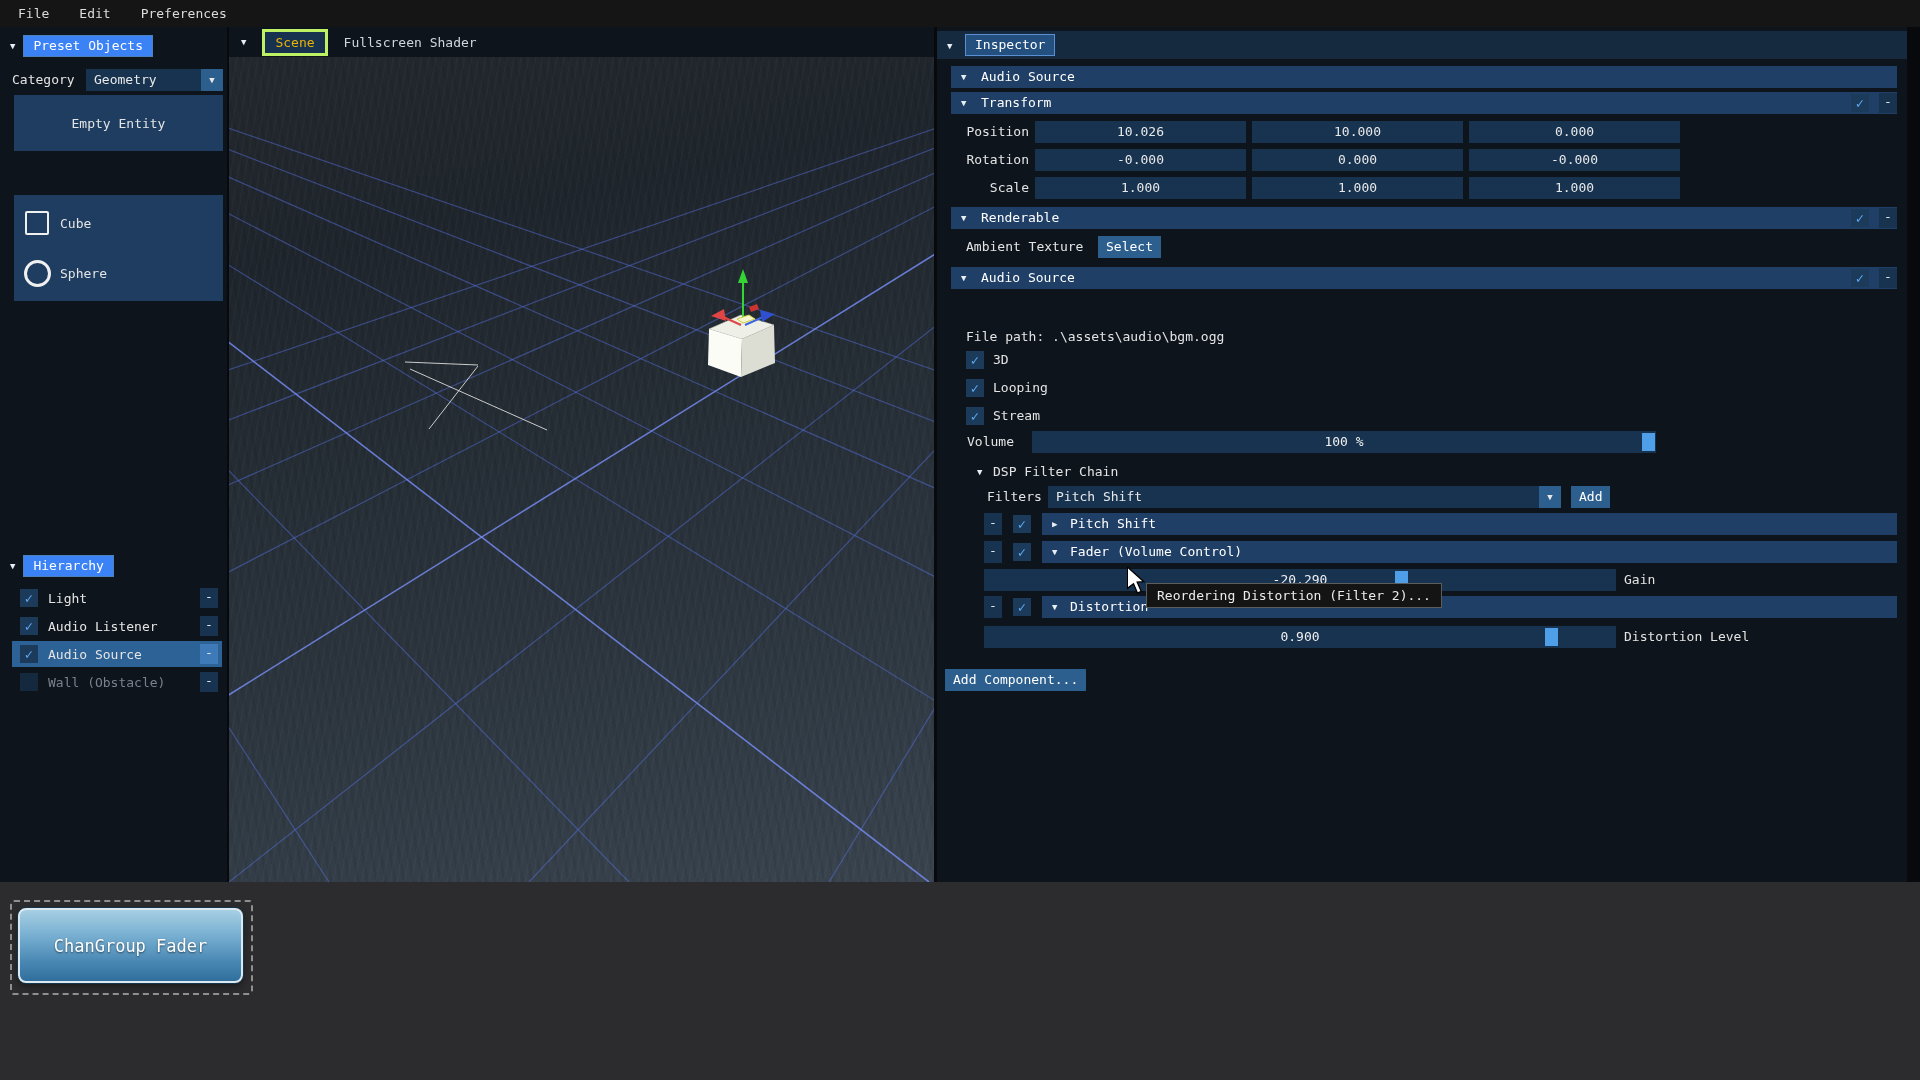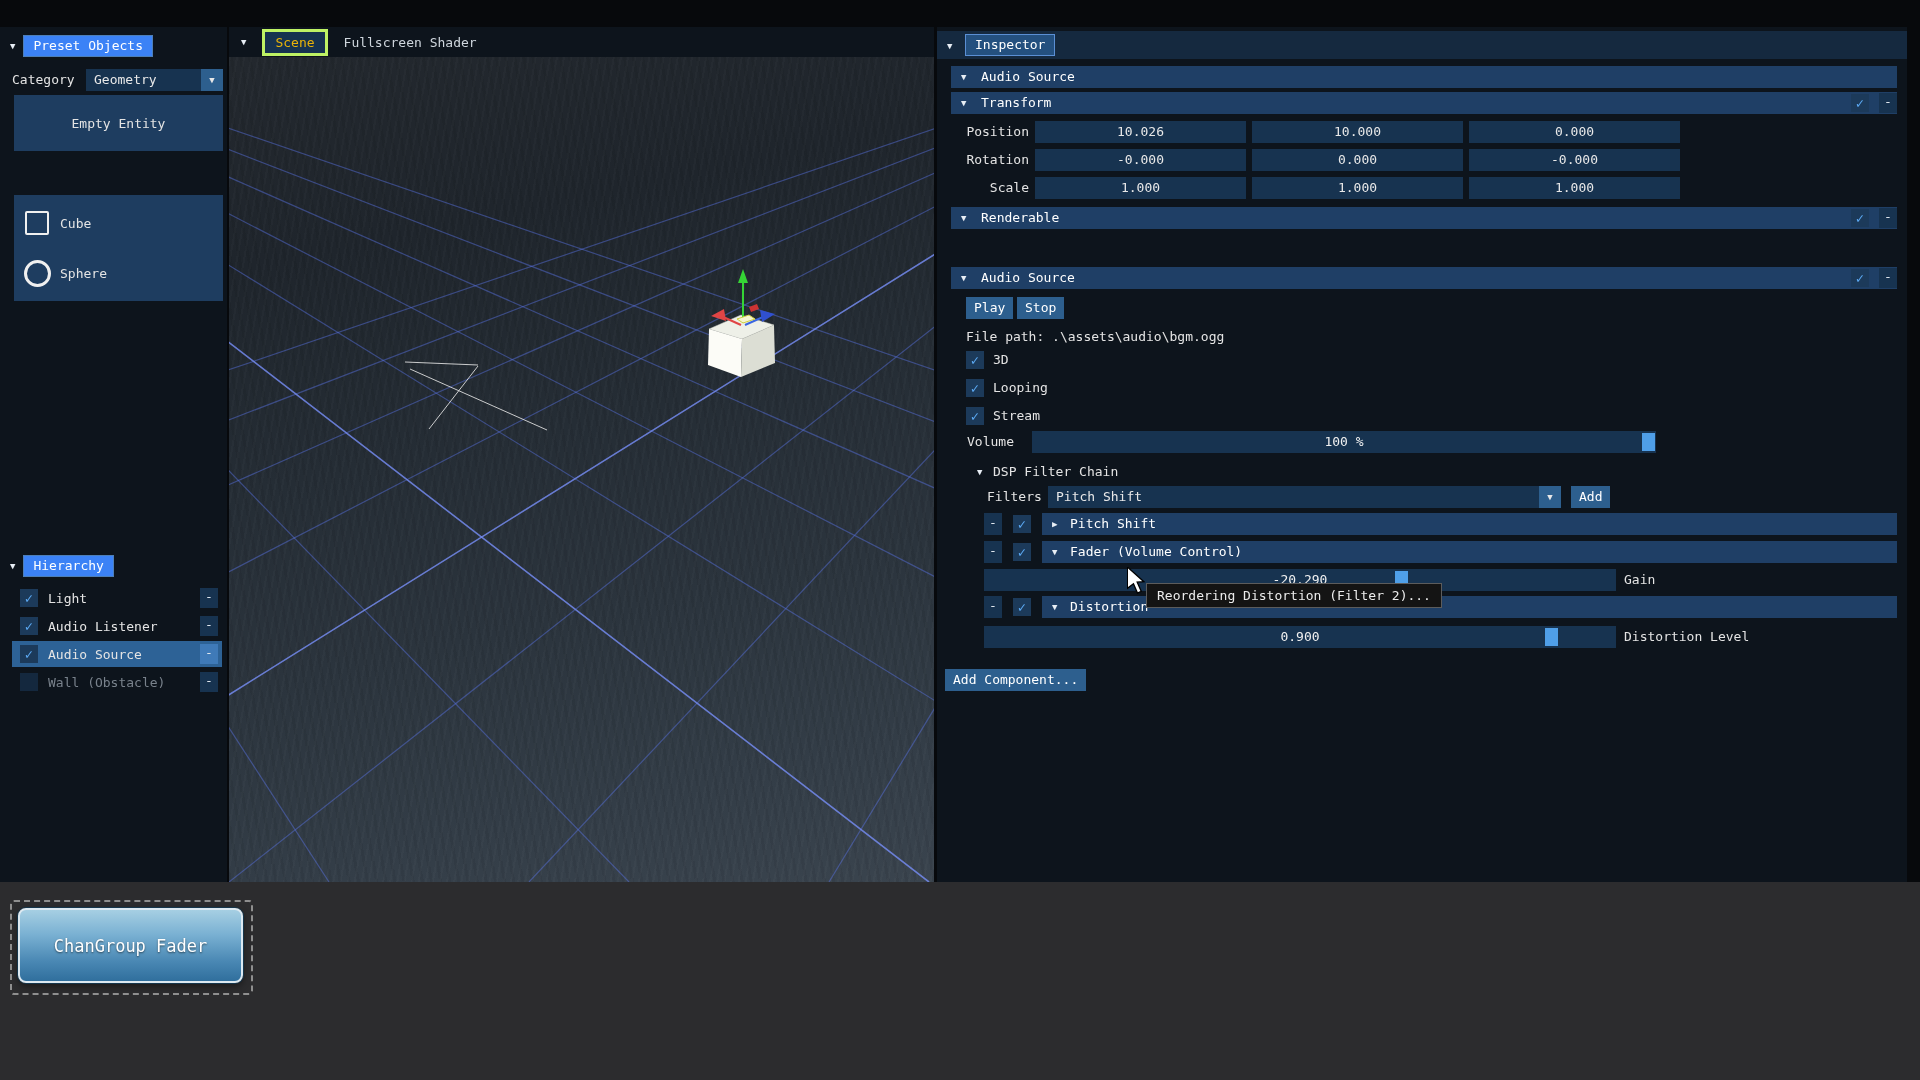--- a/index.html
+++ b/index.html
@@ -109,20 +109,25 @@
               color:#fff; font-size:17px; display:flex; align-items:center; justify-content:center;
               text-shadow:0 1px 2px rgba(0,0,0,.55); cursor:pointer; }
 
   .cursor { position:absolute; left:1127px; top:567px; z-index:30; }
 </style>
 </head>
 <body>
 
 <div class="app">
 
+  <div class="menubar">
+    <span>File</span>
+    <span>Edit</span>
+    <span>Preferences</span>
+  </div>
 
   <div class="panel" id="left">
 
     <div class="pheader" id="po-header">
       <span class="arrow">▼</span>
       <span class="titlebox">Preset Objects</span>
     </div>
 
     <span class="catlabel">Category</span>
     <div class="combo" id="cat-combo">
@@ -282,32 +287,32 @@
     </div>
 
     <div class="chead" style="top:180px">
       <span class="arrow">▼</span>
       <span class="hlbl">Renderable</span>
       <span class="cb hc-check">
           <span class="mark">✓</span>
         </span>
       <span class="minusbtn hc-minus">-</span>
     </div>
+    <div class="irow" style="top:209px">
+      <span class="plainlabel">Ambient Texture</span>
+      <span class="btn" style="position:absolute;left:161px;top:0">Select</span>
+    </div>
 
     <div class="chead" style="top:240px">
       <span class="arrow">▼</span>
       <span class="hlbl">Audio Source</span>
       <span class="cb hc-check">
           <span class="mark">✓</span>
         </span>
       <span class="minusbtn hc-minus">-</span>
-    </div>
-    <div class="irow" style="top:270px">
-      <span class="btn" style="position:absolute;left:29px;top:0">Play</span>
-      <span class="btn" style="position:absolute;left:80px;top:0">Stop</span>
     </div>
     <div class="irow" style="top:299px">
       <span class="plainlabel">File path: .\assets\audio\bgm.ogg</span>
     </div>
 
     <div class="irow" style="top:322px">
       <span class="cb" style="position:absolute;left:29px;top:2px">
           <span class="mark">✓</span>
         </span>
       <span style="position:absolute;left:56px">3D</span>

